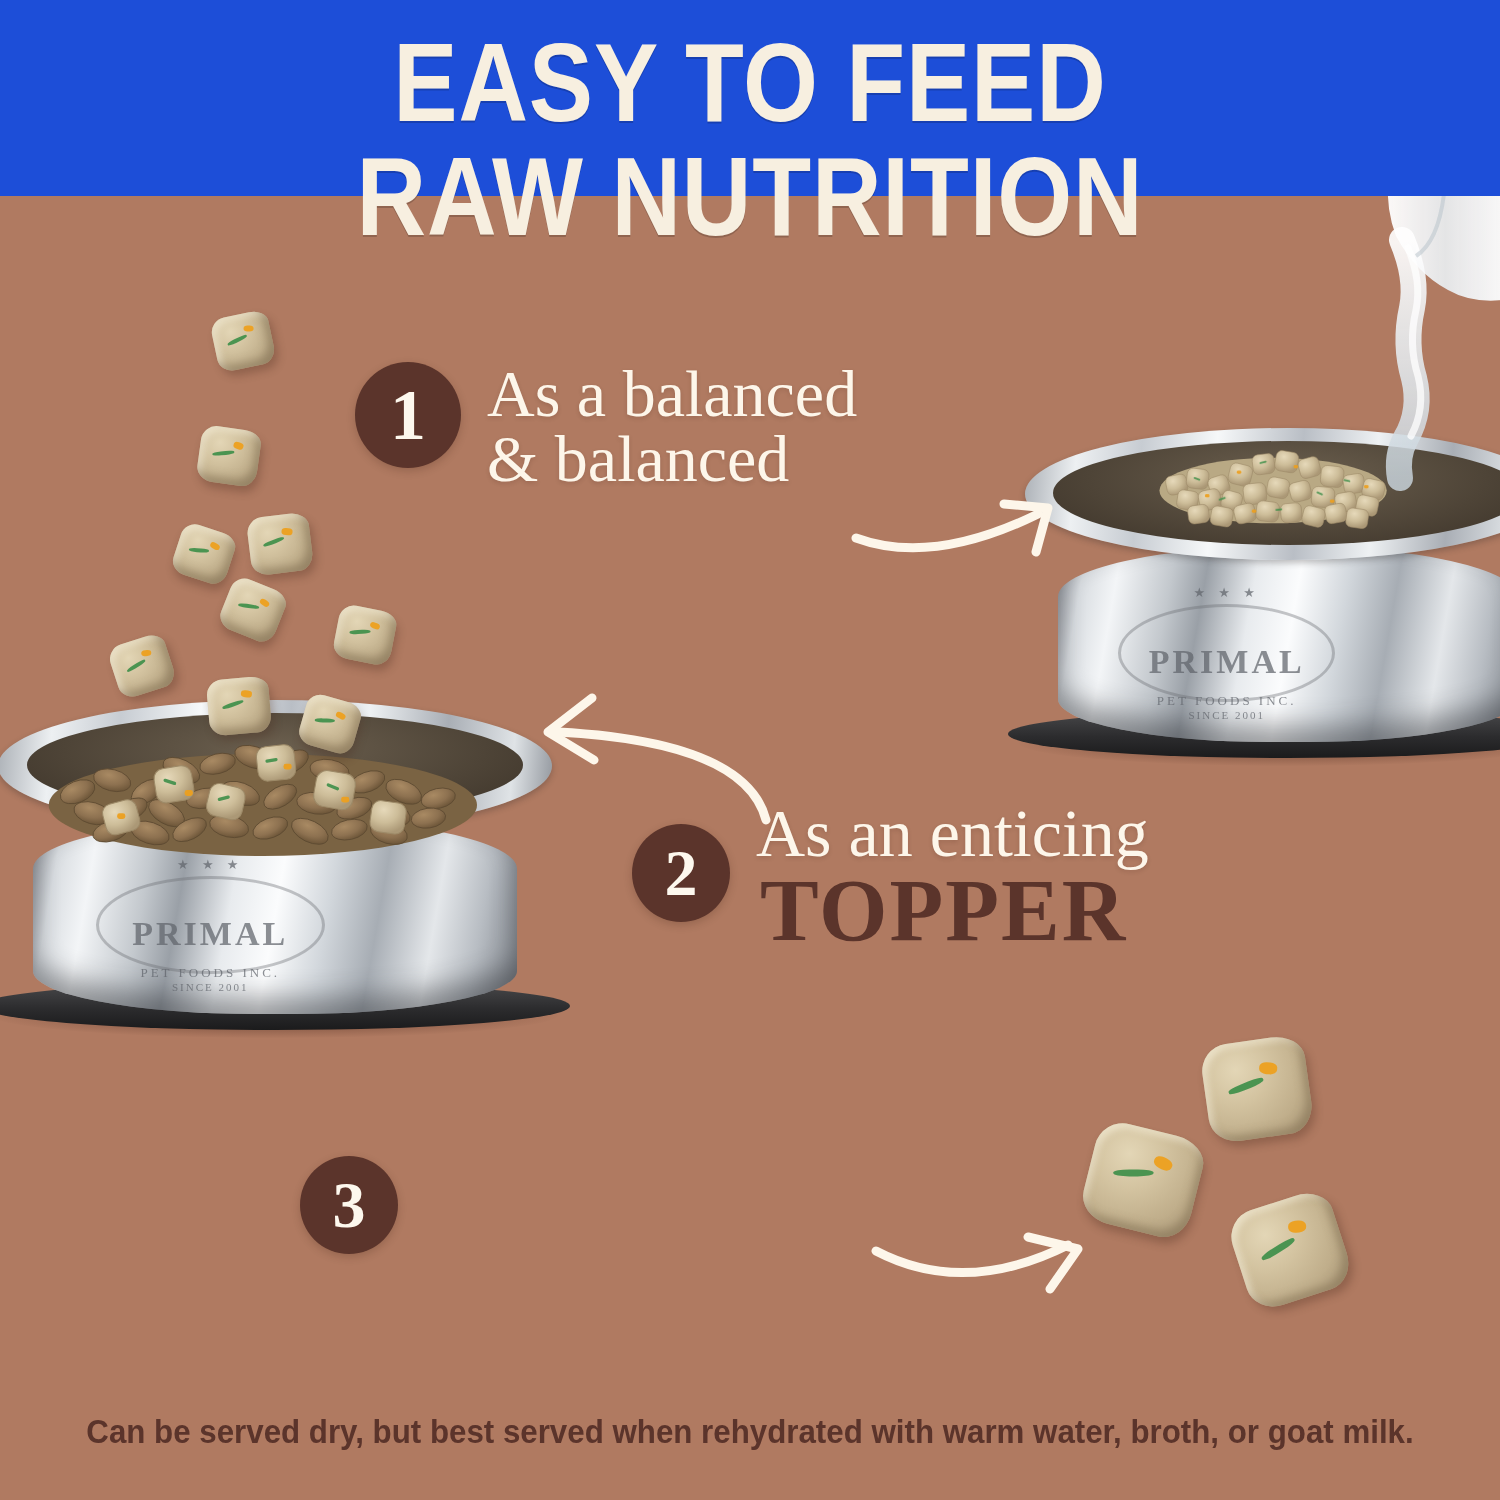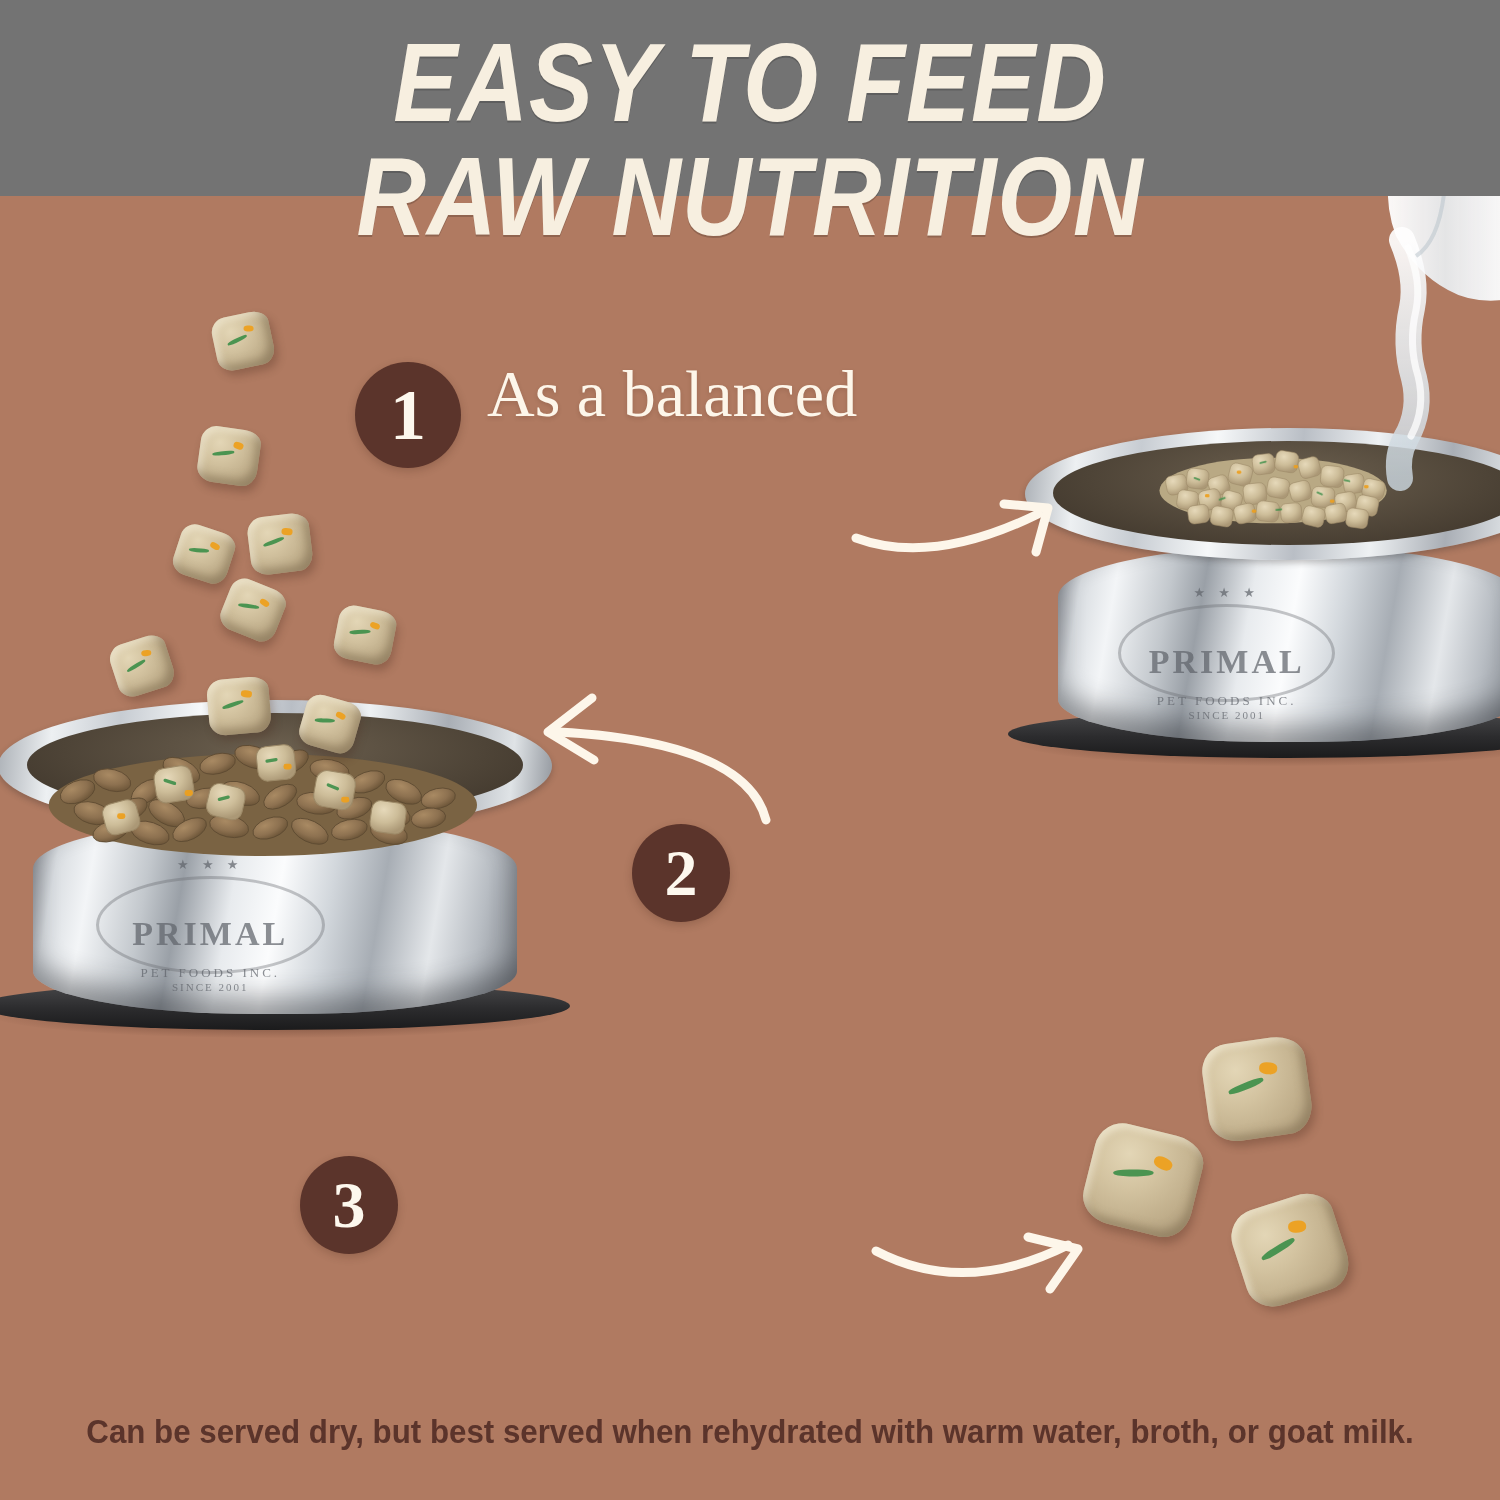--- a/index.html
+++ b/index.html
@@ -16,23 +16,22 @@
     font-family: "Liberation Sans", sans-serif;
     -webkit-font-smoothing: antialiased;
   }
 
   
   .header-band {
     position: absolute;
     left: 0; top: 0;
     width: 1500px;
     height: 196px;
-    background: #737373;
+    background: #1d4ed8;
     z-index: 30;
-    font-style: italic;
   }
   .header-title {
     position: absolute;
     left: 0;
     top: 26px;
     width: 1500px;
     text-align: center;
     color: #f7efe0;
     font-family: "Liberation Sans Narrow", "Liberation Sans", sans-serif;
     font-weight: 700;
@@ -490,25 +489,30 @@
 
   <svg class="arrow-svg" id="arrow-3" viewBox="0 0 230 100">
     <path d="M4 46 Q92 92 196 40"></path>
     <path d="M156 32 L206 44 L178 84"></path>
   </svg>
 
   <div class="step" id="step-1">
     <div class="badge">1</div>
     <div class="step-text">
       <div class="line-light">As a balanced</div>
+      <div class="line-light">&amp; balanced</div>
     </div>
   </div>
 
   <div class="step" id="step-2">
     <div class="badge">2</div>
+    <div class="step-text">
+      <div class="line-light">As an enticing</div>
+      <div class="line-strong">TOPPER</div>
+    </div>
   </div>
 
   <div class="step" id="step-3">
     <div class="badge">3</div>
   </div>
 
   <div class="header-band">
     <div class="header-title">
       <span class="ln">EASY TO FEED</span>
       <span class="ln">RAW NUTRITION</span>

